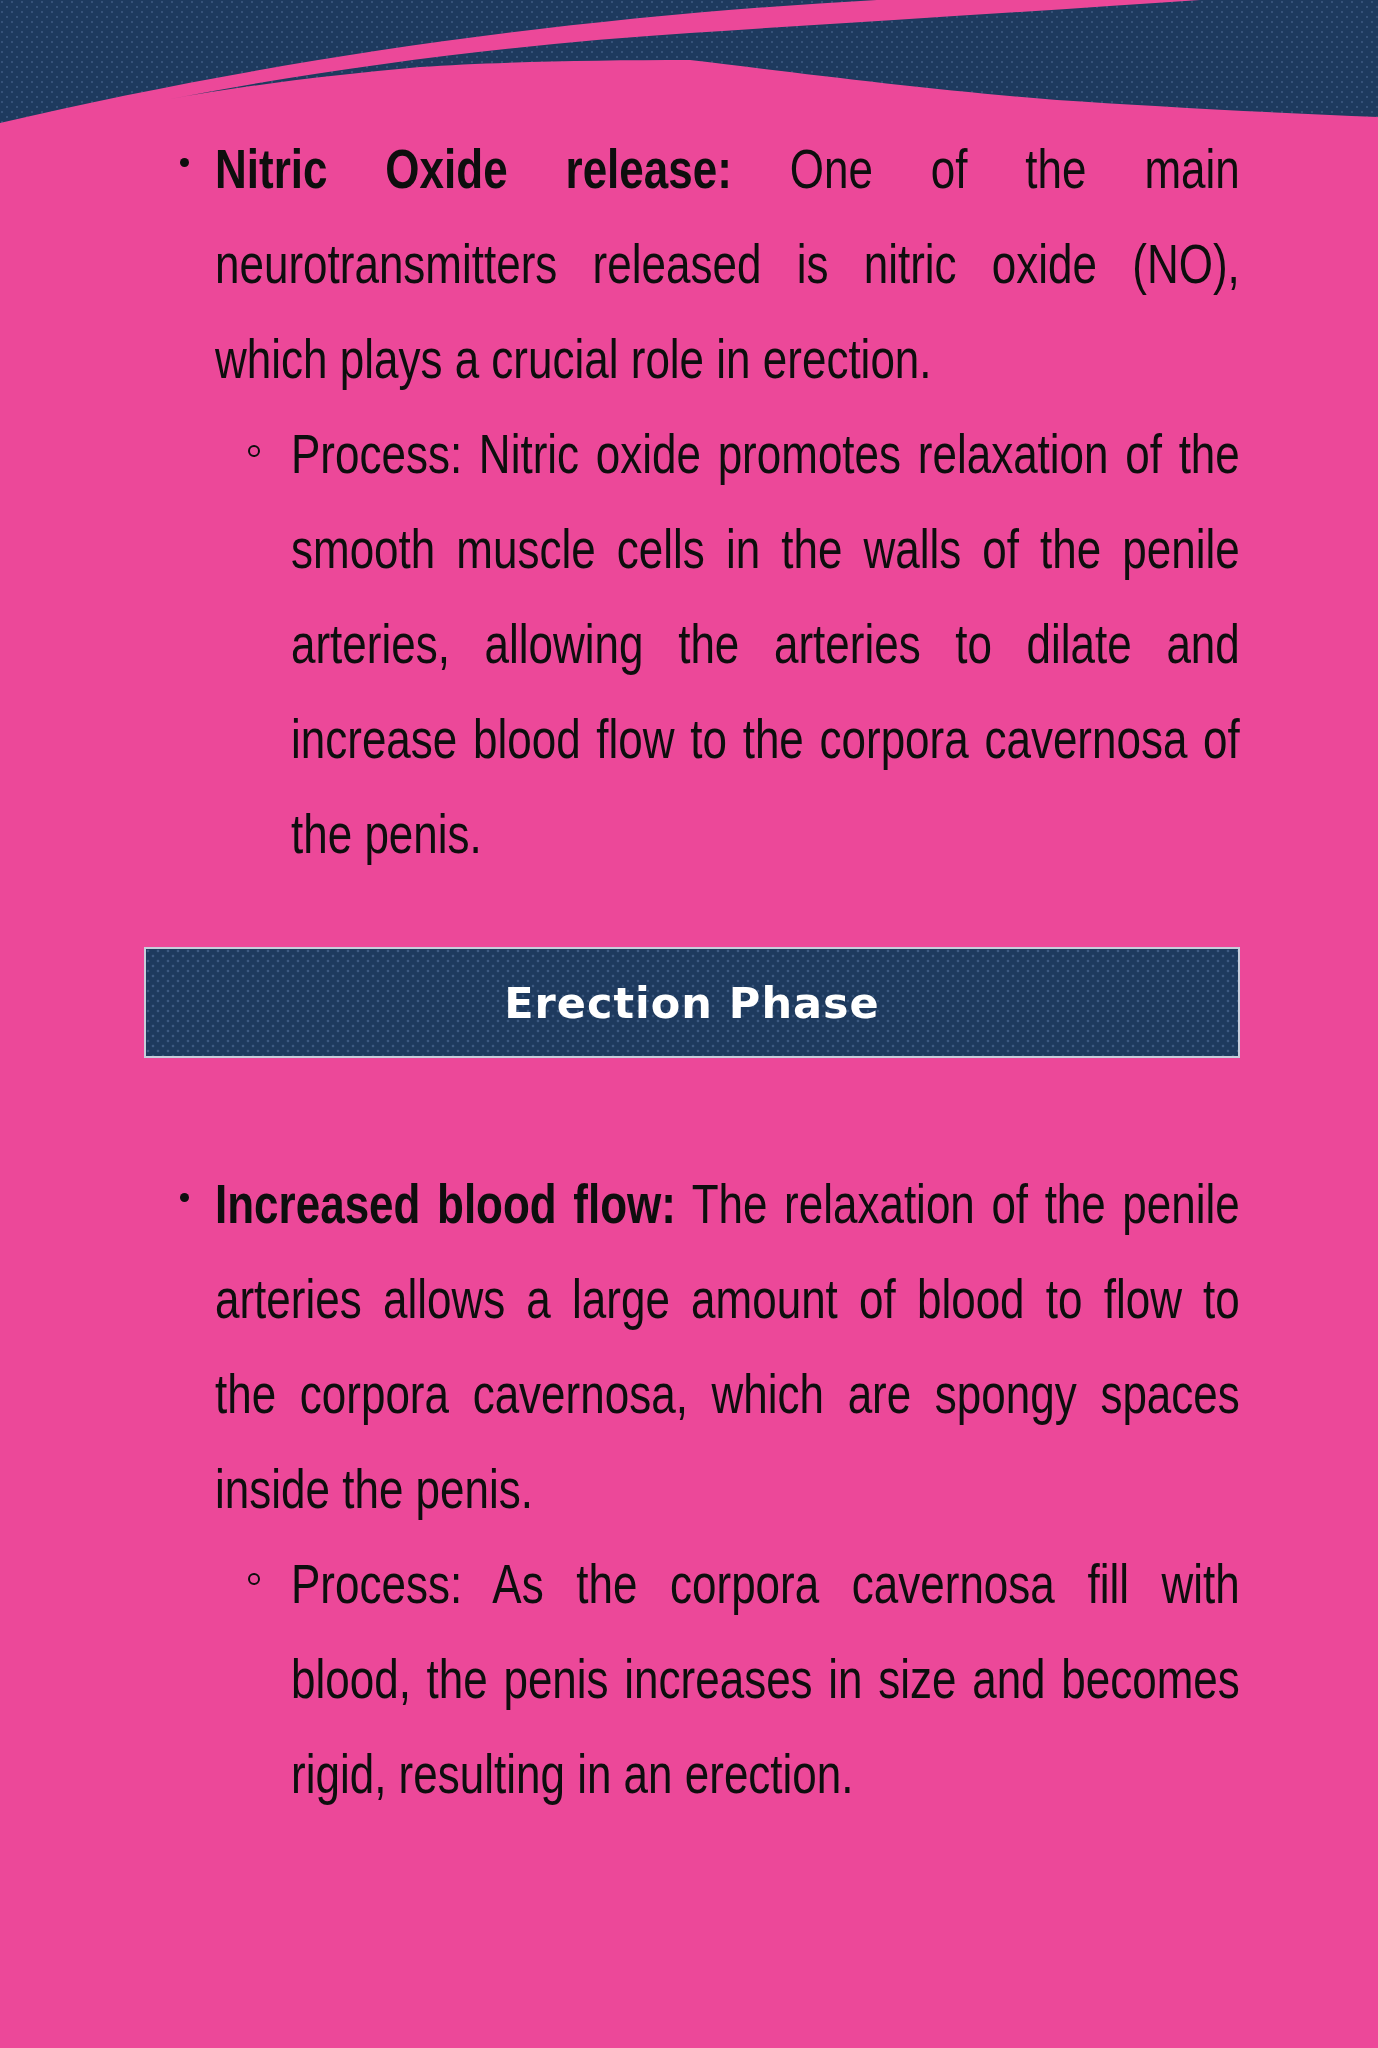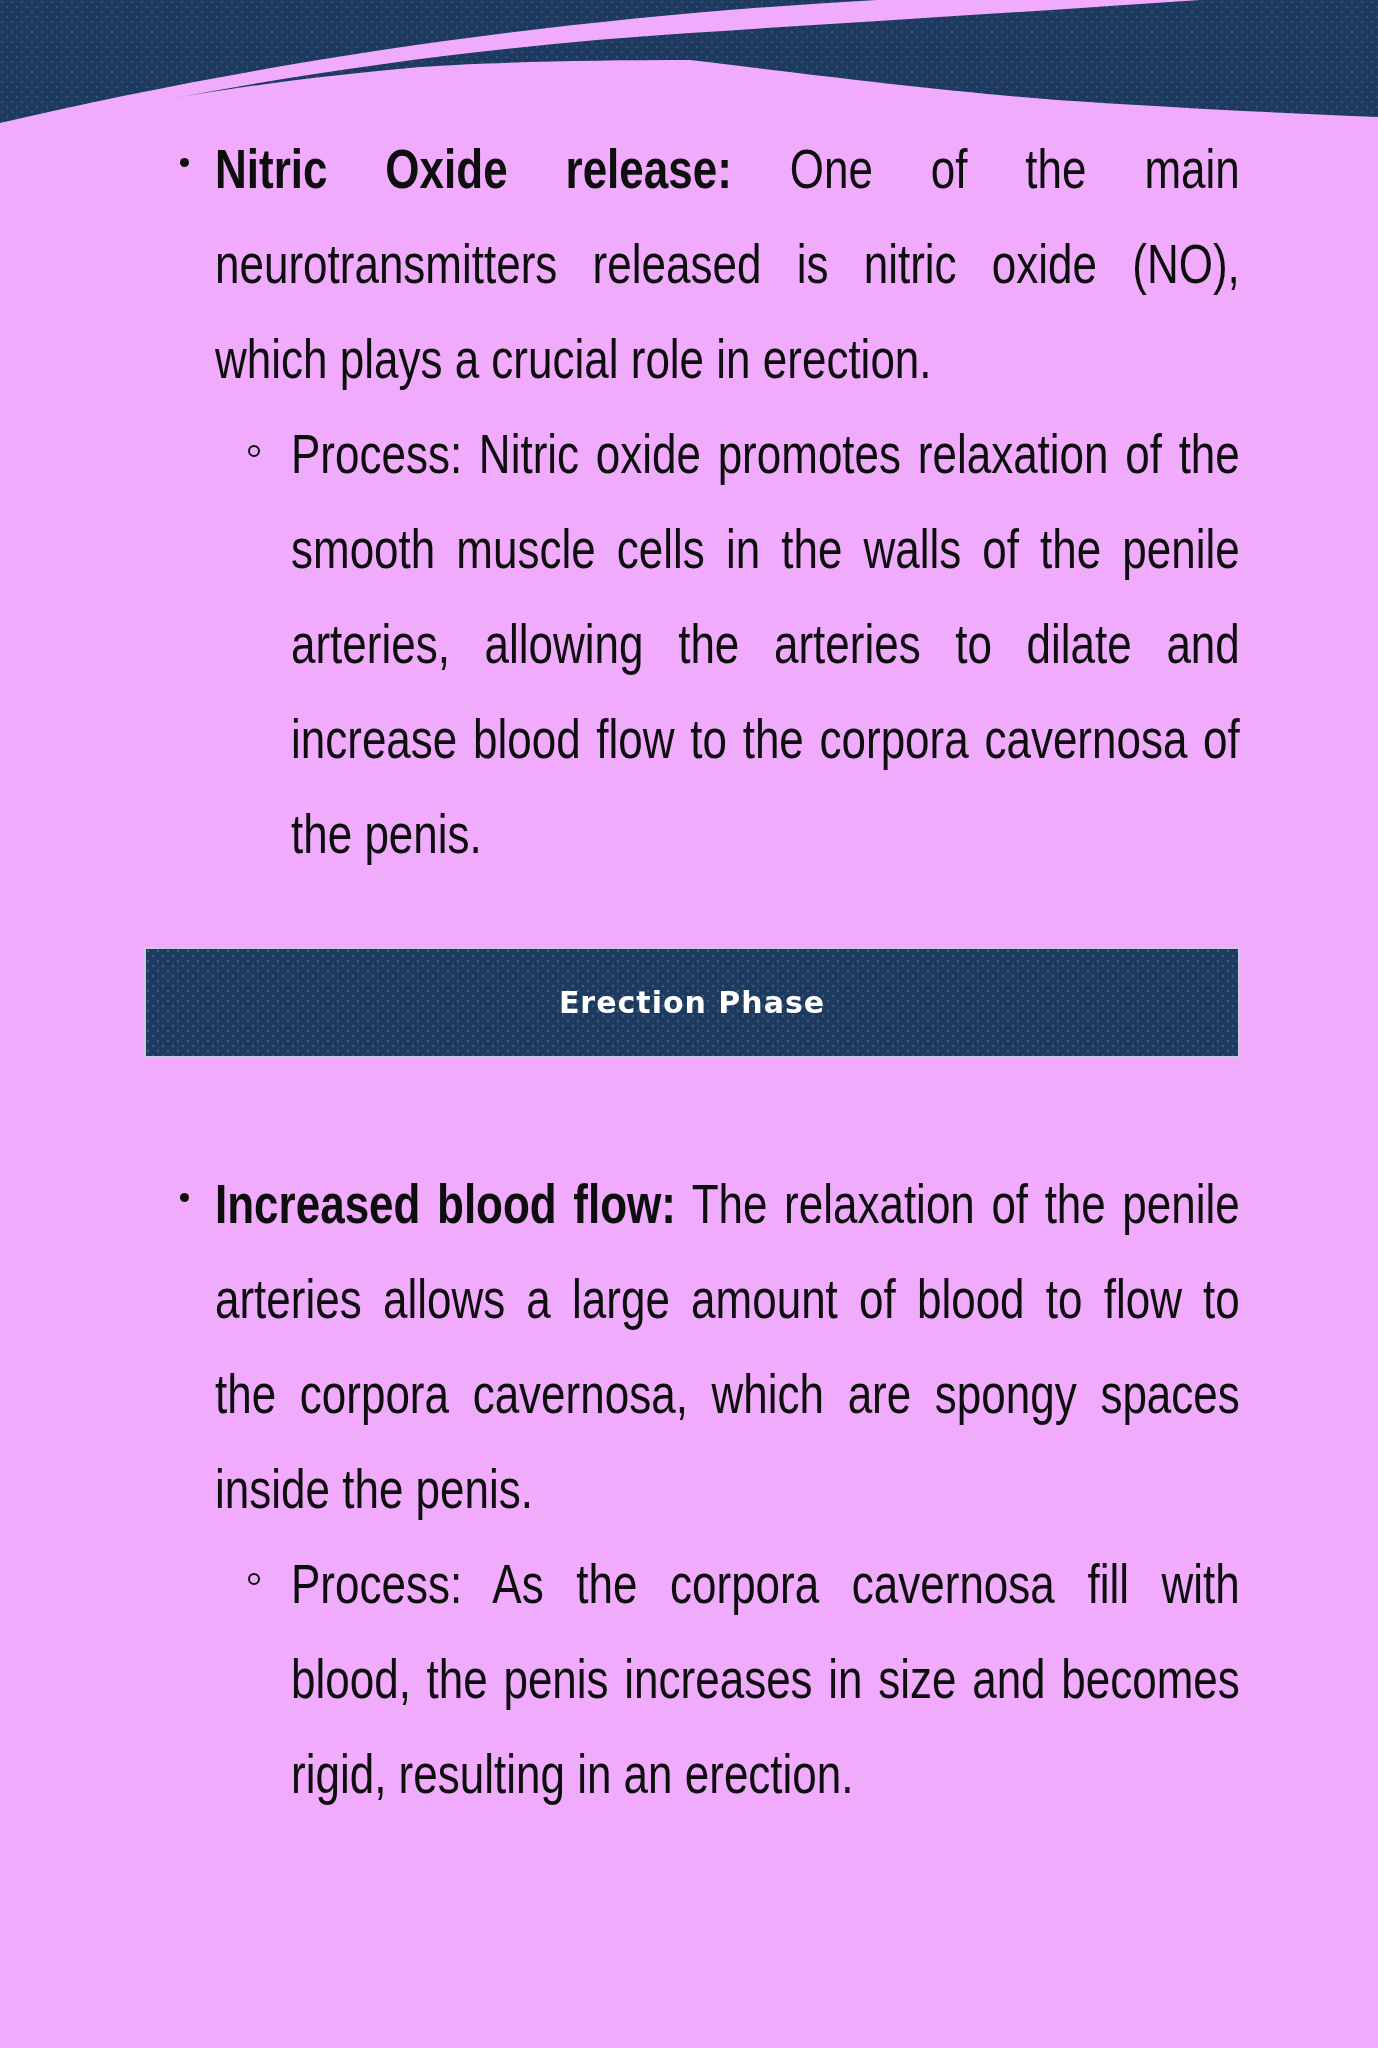--- a/index.html
+++ b/index.html
@@ -6,21 +6,21 @@
     --navy:#1e3a5e;
     --dot:#3d5a82;
     --ink:#0e0e0e;
     --banner-border:#c6cedb;
     --white:#ffffff;
   }
   html,body{margin:0;padding:0;background:#ffffff;}
   .page{
     position:relative;
     width:1378px;height:2048px;
-    background:#f0abfc;
+    background:#ec4899;
     overflow:hidden;
     font-family:"Liberation Sans",sans-serif;
     margin:0 auto;
   }
   
   .header-graphic{position:absolute;top:0;left:0;width:1378px;height:150px;display:block;}
   
   .para{
     position:absolute;
     font-size:55px;
@@ -60,21 +60,21 @@
     background-position:2px 2px,7px 7px;
   }
   
   .section-banner{
     position:absolute;left:144px;top:947px;width:1096px;height:111px;
     box-sizing:border-box;border:2px solid var(--banner-border);
     display:flex;align-items:center;justify-content:center;
   }
   .section-banner .label{
     font-family:"DejaVu Sans",sans-serif;
-    font-weight:bold;font-size:30px;letter-spacing:1px;
+    font-weight:bold;font-size:43px;letter-spacing:1px;
     color:var(--white);
   }
   
   .footer{
     position:absolute;left:0;top:1943px;width:1378px;height:105px;
   }
   .footer .divider{
     position:absolute;left:1277px;top:0;width:2px;height:105px;
     background:#f2f5f8;
   }

